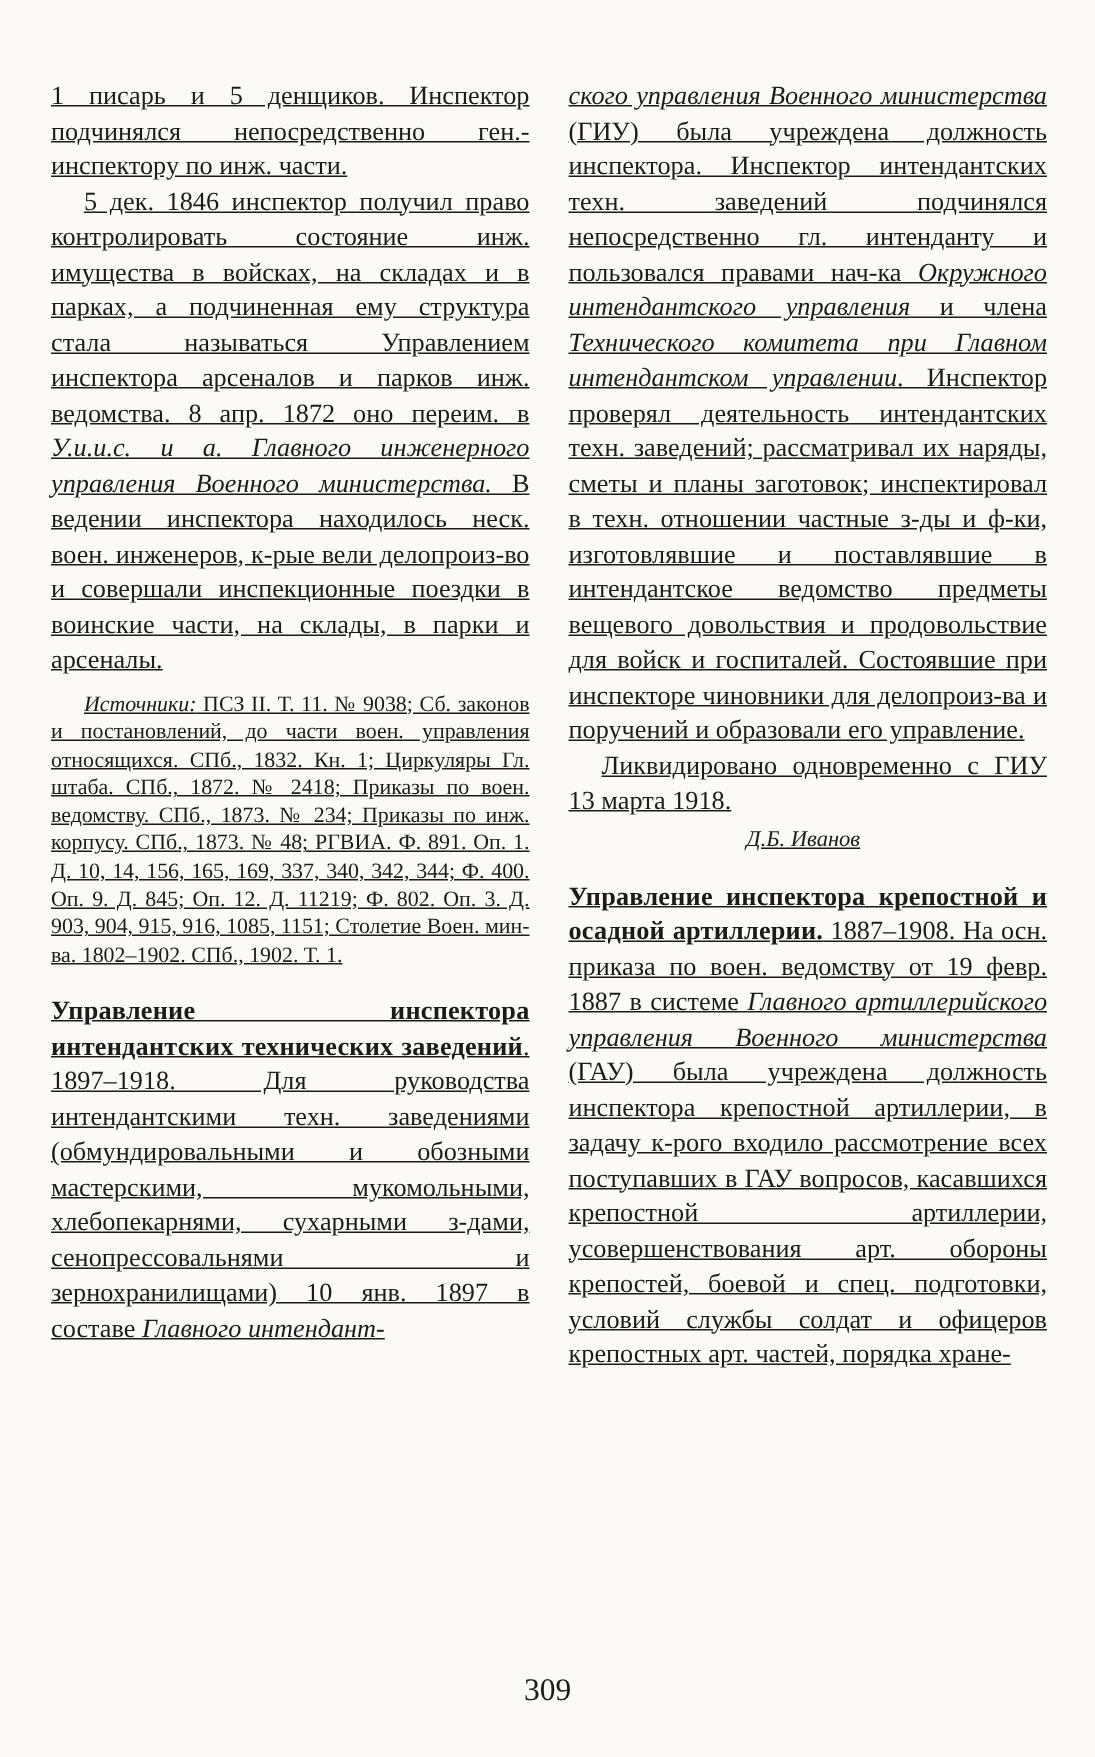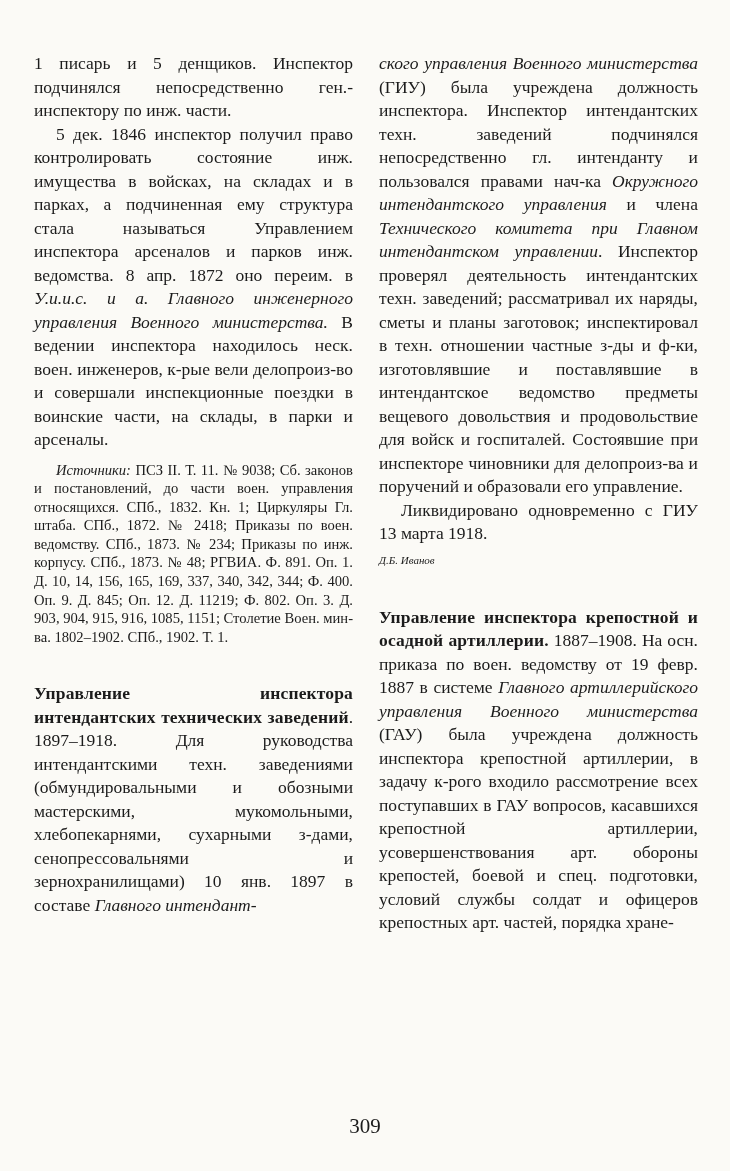--- a/index.html
+++ b/index.html
@@ -10,43 +10,43 @@
   }
   .page {
     position: relative;
     width: 730px; height: 1171px;
     box-sizing: border-box;
     padding: 52px 32px 0 34px;
     background: #fbfaf6;
     color: #1b1b1b;
     overflow: hidden;
   }
-  .columns { display: flex; gap: 26px; }
+  .columns { display: flex; gap: 26px; text-decoration: underline; }
   .col { flex: 1 1 0; min-width: 0; }
   p.block {
     margin: 0;
     font-size: 17.5px;
     line-height: 23.5px;
     text-align: justify;
     hyphens: auto;
     -webkit-hyphens: auto;
   }
   p.indent { text-indent: 22px; }
-  p.article { margin-top: 36px; }
+  p.article { margin-top: 16px; }
   p.sources {
     font-size: 14.6px;
     line-height: 18.6px;
     margin-top: 9px;
     text-indent: 22px;
   }
   p.signature {
-    font-size: 11px;
+    font-size: 15px;
     line-height: 19px;
     font-style: italic;
-    text-align: left;
+    text-align: center;
     margin-top: 5px;
     padding-right: 6px;
     text-indent: 0;
   }
   .run.italic { font-style: italic; }
   .run.bold { font-weight: bold; letter-spacing: 0.15px; }
   .page-number {
     position: absolute;
     left: 0; right: 0; bottom: 32px;
     text-align: center;

